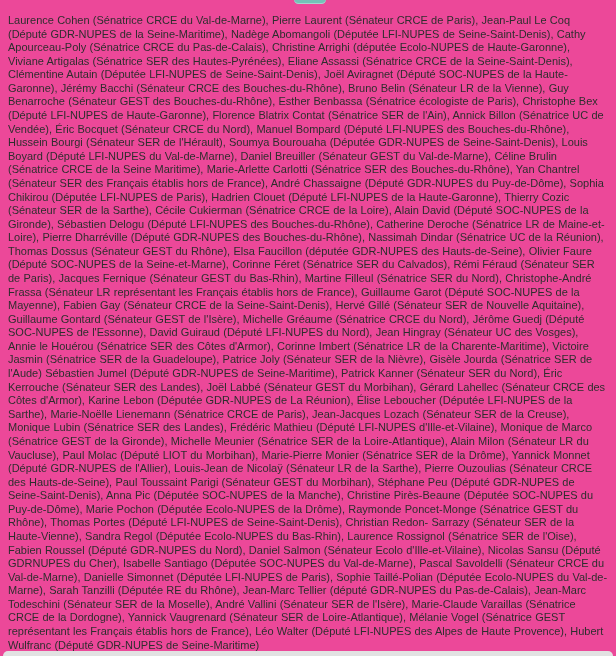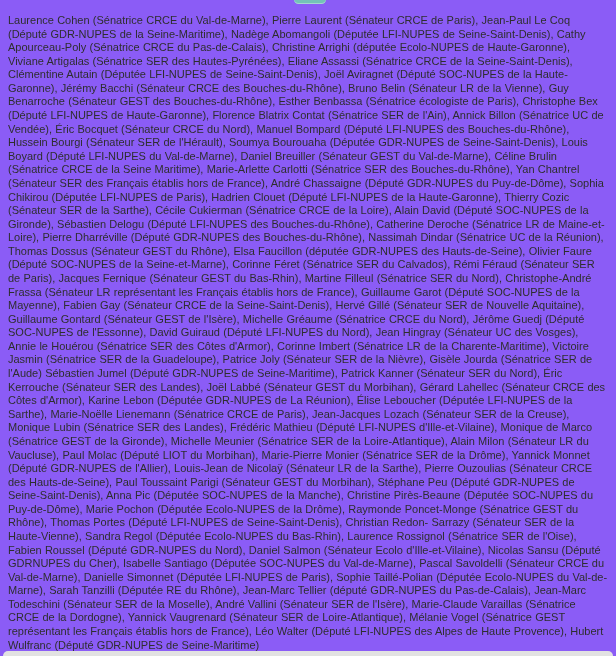--- a/index.html
+++ b/index.html
@@ -3,21 +3,21 @@
 <meta charset="utf-8">
 <style>
   html, body {
     margin: 0;
     padding: 0;
   }
   .page {
     position: relative;
     width: 616px;
     height: 656px;
-    background: #8b5cf6;
+    background: #ec4899;
     overflow: hidden;
     box-sizing: border-box;
     font-family: "Liberation Sans", sans-serif;
   }
   .teal-pill {
     position: absolute;
     top: -5px;
     left: 294px;
     width: 32px;
     height: 9px;

